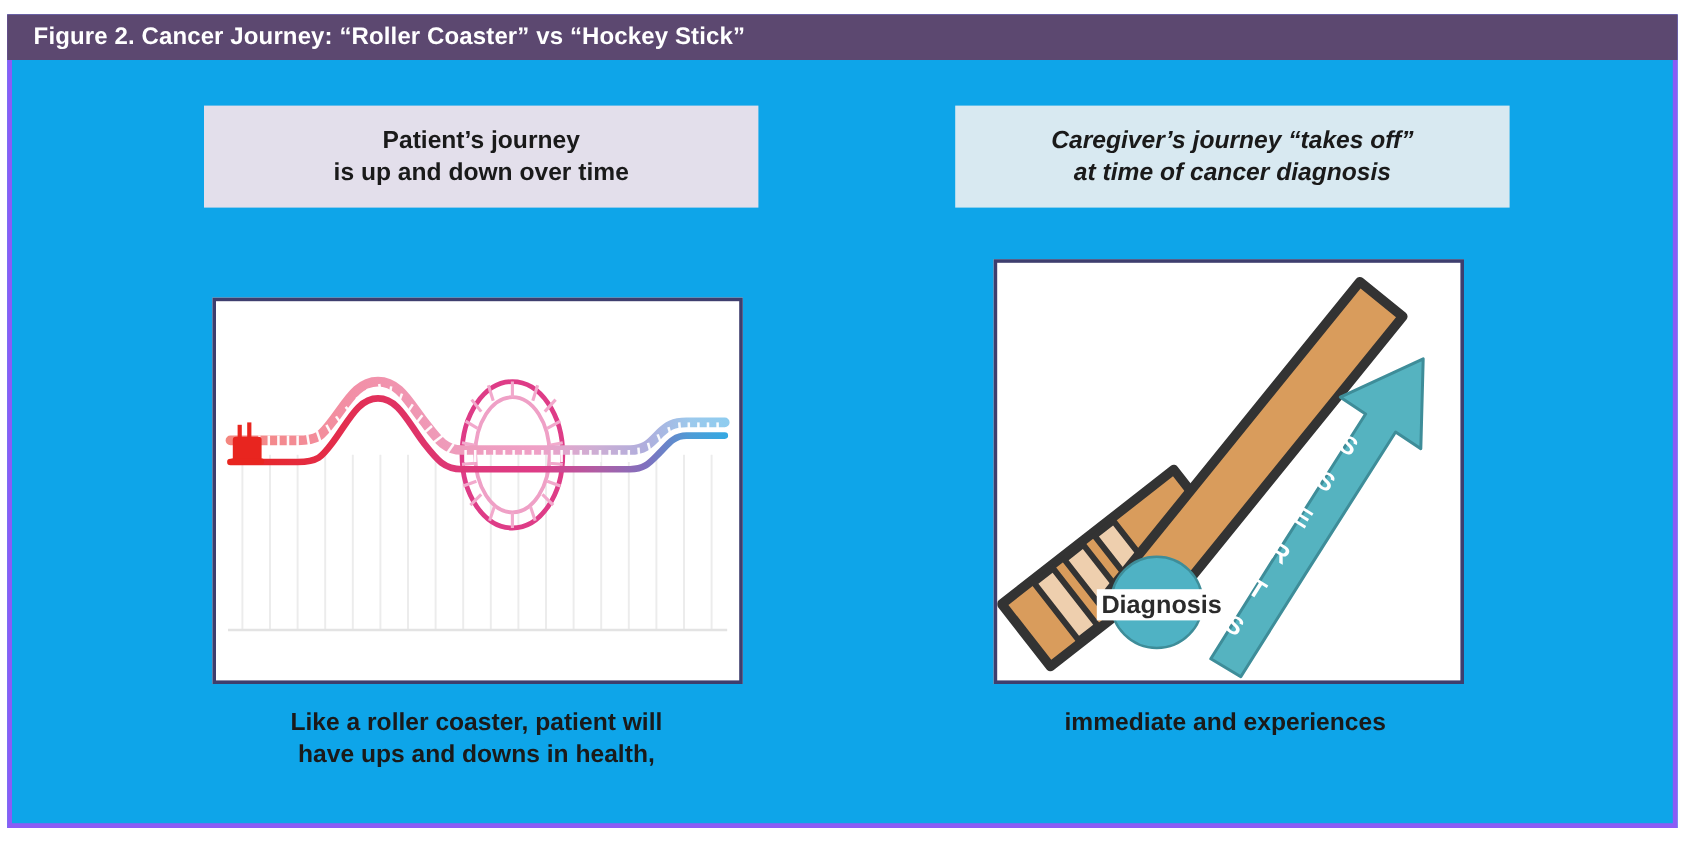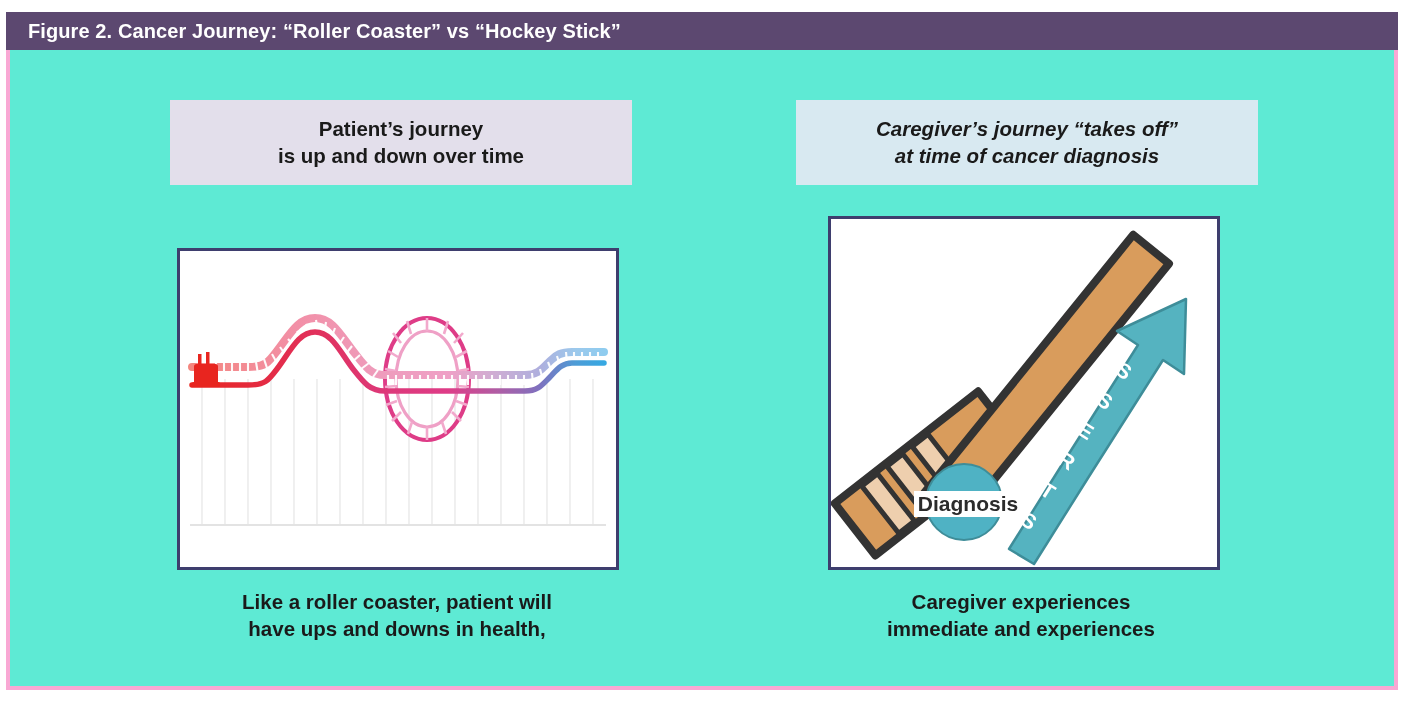--- a/index.html
+++ b/index.html
@@ -7,22 +7,22 @@
     width: 1405px; height: 701px;
     background: #ffffff;
     font-family: "Liberation Sans", sans-serif;
     overflow: hidden;
   }
 
   #figure-frame {
     position: absolute;
     left: 6px; top: 12px;
     width: 1392px; height: 678px;
-    border: 4px solid #f9a8d4;
-    background: #5eead4;
+    border: 4px solid #8b5cf6;
+    background: #0ea5e9;
   }
 
   #title-bar {
     position: absolute;
     left: -4px; top: -4px;
     width: 1392px; height: 38px;
     background: #5C4870;
     display: flex;
     align-items: center;
   }
@@ -30,21 +30,21 @@
     color: #ffffff;
     font-size: 20px;
     font-weight: bold;
     letter-spacing: 0.1px;
     padding-left: 22px;
     white-space: nowrap;
   }
 
   .column {
     position: absolute;
-    top: 84px;
+    top: 72px;
   }
   #column-left  { left: 152px; width: 470px; }
   #column-right { left: 776px; width: 470px; font-style: italic; }
 
   .header-box {
     text-align: center;
     font-size: 20.5px;
     font-weight: bold;
     color: #1a1a1a;
     line-height: 1.32;
@@ -282,17 +282,16 @@
       <circle cx="133" cy="283" r="38" fill="#4FB2C4" stroke="#3E8D99" stroke-width="2"></circle>
 
       <g>
         <rect x="83" y="272" width="108" height="26" fill="#FFFFFF"></rect>
         <text x="137" y="292" text-anchor="middle" fill="#2B2B2B" font-family="'Liberation Sans', sans-serif" font-size="21" font-weight="bold">Diagnosis</text>
       </g>
     </svg>
   </div>
 
   <div class="caption" id="caption-right">
-    <div>Caregiver experiences</div>
     <div>immediate and experiences</div>
   </div>
 
 </div>
 
 </body></html>

